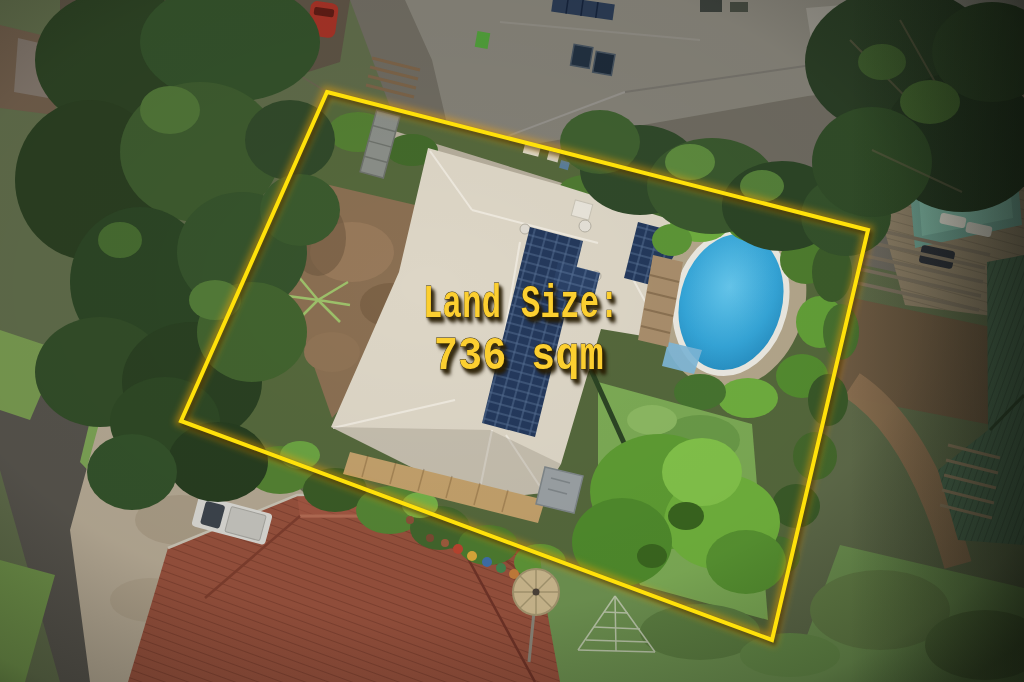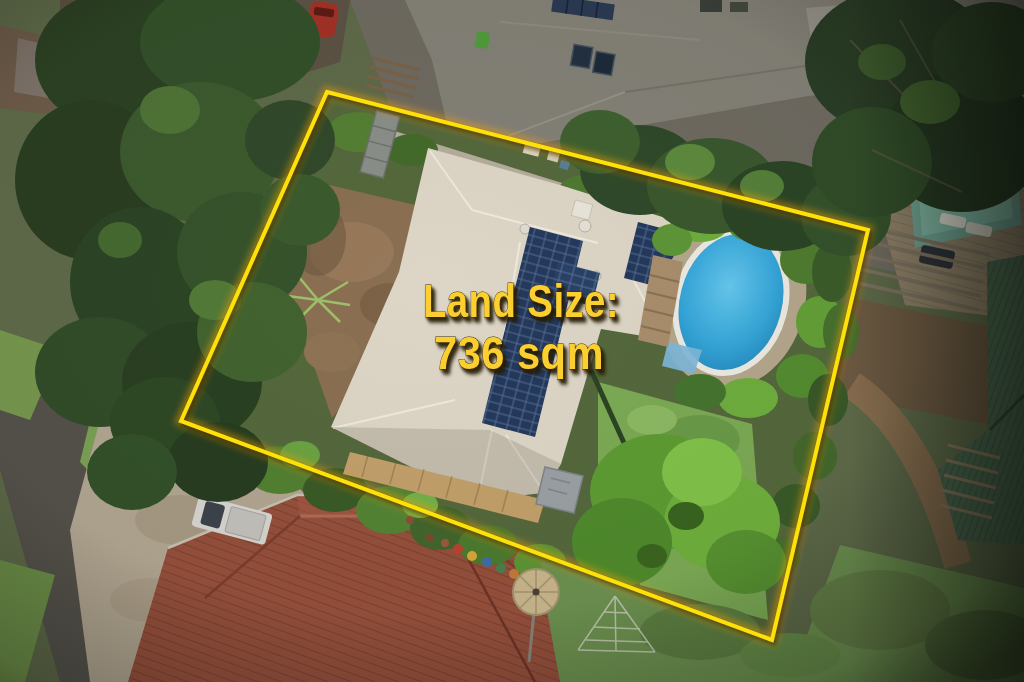--- a/index.html
+++ b/index.html
@@ -1,17 +1,17 @@
 <!DOCTYPE html>
 <html><head>
 <meta charset="utf-8">
 <style>
   html,body{margin:0;padding:0;background:#222;}
   #stage{position:relative;width:1024px;height:682px;overflow:hidden;background:#14b8a6;
-         font-family:Liberation Sans, sans-serif;}
+         font-family:Liberation Mono, monospace;}
   #stage svg{position:absolute;inset:0;display:block;}
   .overlay-text{font-weight:bold;letter-spacing:.5px;
     filter:drop-shadow(3px 4px 1.5px rgba(40,28,0,.85)) drop-shadow(1px 2px 1px rgba(30,20,0,.6));}
   .boundary-glow{filter:blur(3.5px);}
   .boundary-line{filter:drop-shadow(2px 3px 2px rgba(0,0,0,.55));}
 </style>
 </head>
 <body>
 
 <div id="stage">

